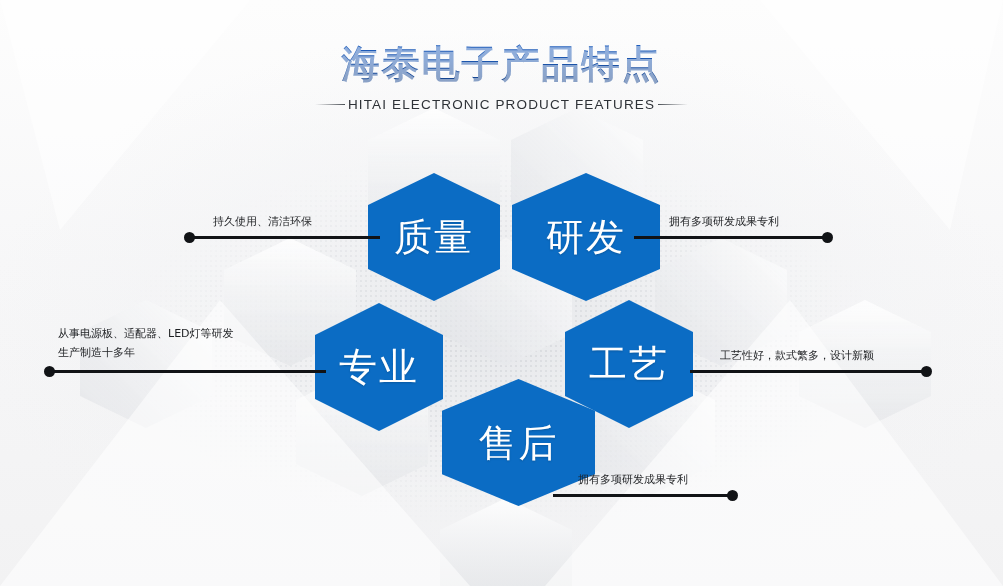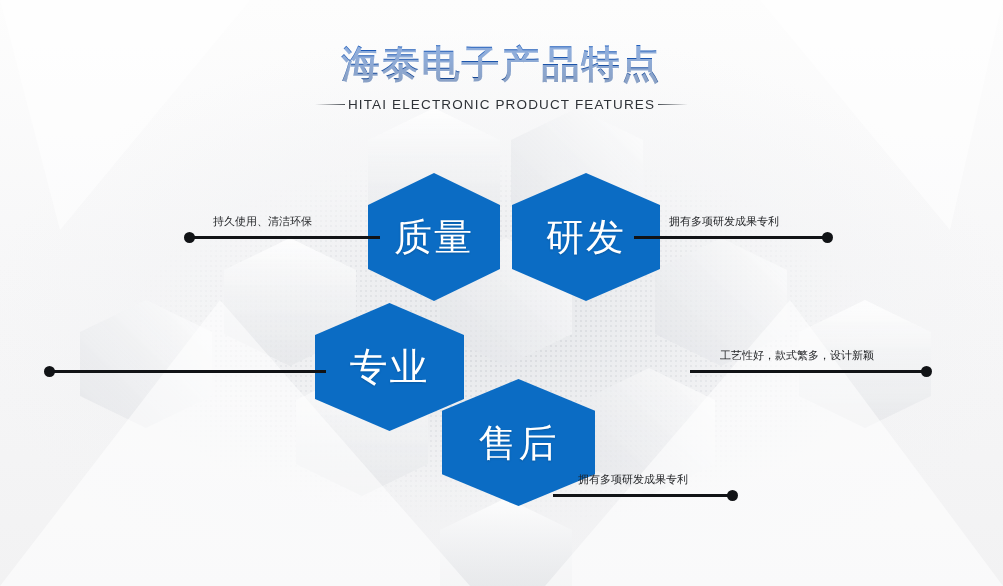--- a/index.html
+++ b/index.html
@@ -107,21 +107,21 @@
     font-weight: 500;
     color: #ffffff;
     letter-spacing: 2px;
     line-height: 1;
     text-shadow: 0 1px 2px rgba(0,0,0,0.18);
     user-select: none;
   }
 
   #hex-quality    { left: 368px; top: 173px; width: 132px; height: 128px; align-items: center; }
   #hex-rd         { left: 512px; top: 173px; width: 148px; height: 128px; }
-  #hex-pro        { left: 315px; top: 303px; width: 149px; height: 128px; }
+  #hex-pro        { left: 315px; top: 303px; width: 128px; height: 128px; }
   #hex-craft      { left: 565px; top: 300px; width: 128px; height: 128px; }
   #hex-aftersales { left: 442px; top: 379px; width: 153px; height: 127px; }
 
   
   .connector {
     position: absolute;
     z-index: 5;
     height: 3px;
     background: #111316;
   }
@@ -217,20 +217,23 @@
   </div>
 
   <div class="hex" id="hex-rd">
     <span class="hex-label">研发</span>
   </div>
 
   <div class="hex" id="hex-pro">
     <span class="hex-label">专业</span>
   </div>
 
+  <div class="hex" id="hex-craft">
+    <span class="hex-label">工艺</span>
+  </div>
 
   <div class="hex" id="hex-aftersales">
     <span class="hex-label">售后</span>
   </div>
 
   <div class="connector" id="line-quality"></div>
   <div class="dot" id="dot-quality"></div>
 
   <div class="connector" id="line-rd"></div>
   <div class="dot" id="dot-rd"></div>
@@ -241,18 +244,20 @@
   <div class="connector" id="line-craft"></div>
   <div class="dot" id="dot-craft"></div>
 
   <div class="connector" id="line-aftersales"></div>
   <div class="dot" id="dot-aftersales"></div>
 
   <div class="caption" id="cap-quality">持久使用、清洁环保</div>
 
   <div class="caption" id="cap-rd">拥有多项研发成果专利</div>
 
+  <div class="caption" id="cap-pro">从事电源板、适配器、LED灯等研发
+生产制造十多年</div>
 
   <div class="caption" id="cap-craft">工艺性好，款式繁多，设计新颖</div>
 
   <div class="caption" id="cap-aftersales">拥有多项研发成果专利</div>
 
 </div>
 
 </body></html>

